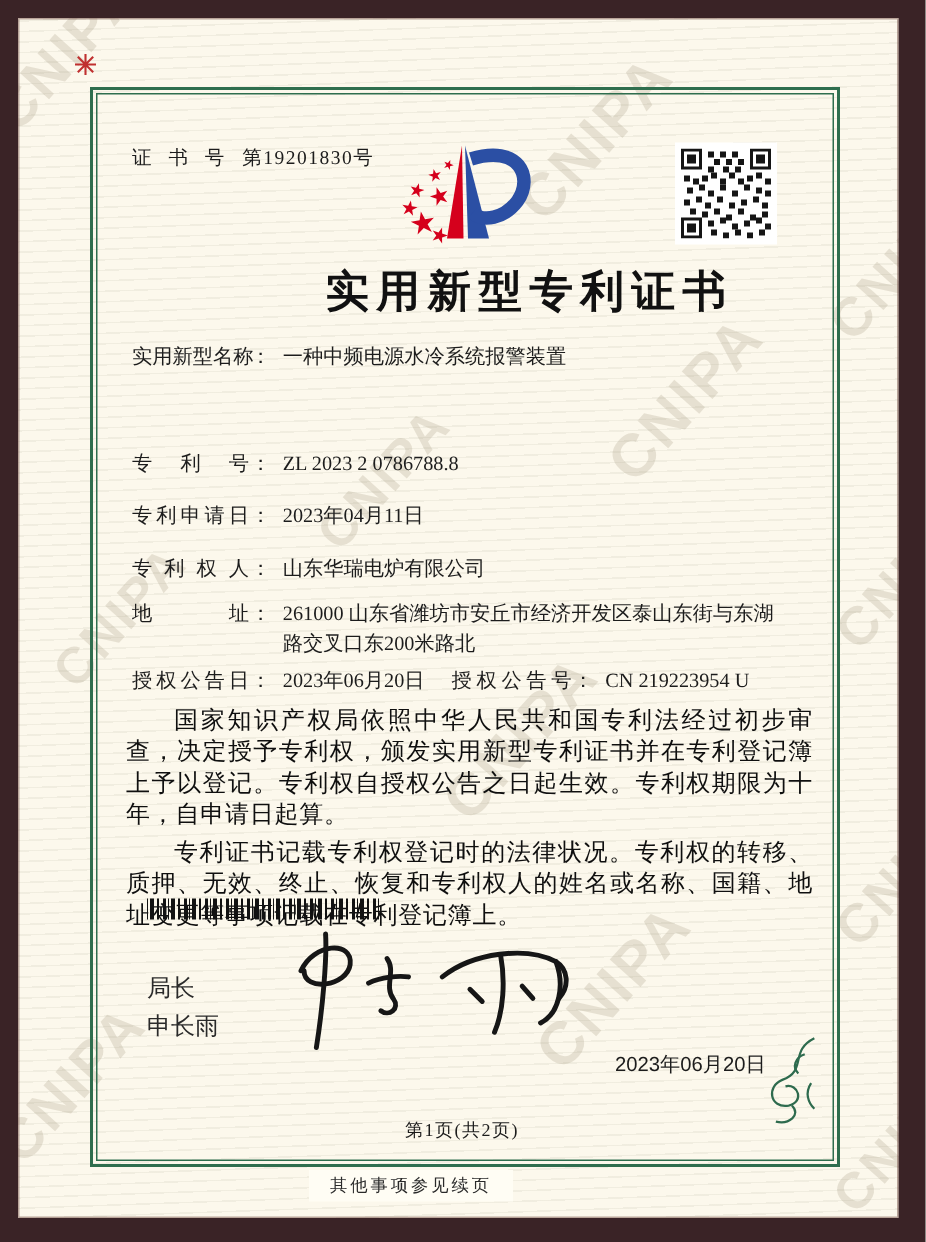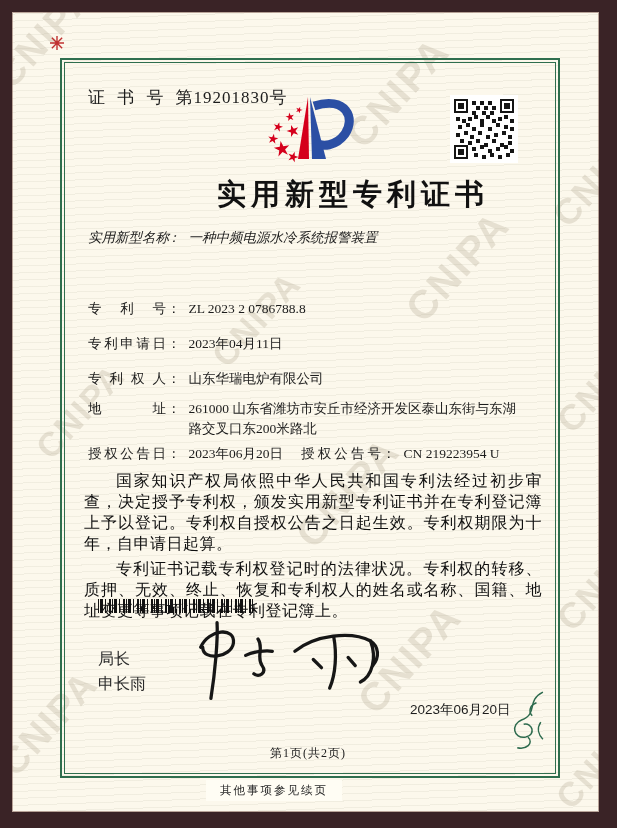--- a/index.html
+++ b/index.html
@@ -32,21 +32,21 @@
   }
   
   .wm{
     position:absolute;z-index:1;font-family:"Liberation Sans",sans-serif;
     font-weight:bold;color:rgba(164,152,126,0.24);letter-spacing:2px;
     transform:rotate(-48deg);white-space:nowrap;
   }
   .content{position:absolute;inset:0;z-index:3;}
   .abs{position:absolute;}
   
-  .certno{left:88px;top:86px;font-size:17px;letter-spacing:1px;}
+  .certno{left:88px;top:96px;font-size:13px;letter-spacing:1px;}
   .certno .sp{margin-right:8px;letter-spacing:4px;}
   
   .title{
     left:60px;top:175px;width:586px;text-align:center;
     font-size:29px;font-weight:700;letter-spacing:5px;color:#111;
   }
   
   .row{left:88px;font-size:13.5px;line-height:20px;white-space:nowrap;}
   .lbl{
     display:inline-block;width:78px;text-align:justify;text-align-last:justify;
@@ -203,21 +203,21 @@
             <rect x="28" y="56" width="4" height="4"></rect>
             <rect x="36" y="54" width="4" height="4"></rect>
             <rect x="44" y="56" width="4" height="4"></rect>
             <rect x="52" y="54" width="4" height="4"></rect>
         </g>
       </svg>
     </div>
 
     <div class="abs title">实用新型专利证书</div>
 
-    <div class="abs row" style="top:228px;font-style:italic;">
+    <div class="abs row" style="top:228px;">
       <span class="lbl">实用新型名称</span><span class="colon">：</span><span class="val">一种中频电源水冷系统报警装置</span>
     </div>
     <div class="abs row" style="top:299px;">
       <span class="lbl">专利号</span><span class="colon">：</span><span class="val">ZL 2023 2 0786788.8</span>
     </div>
     <div class="abs row" style="top:334px;">
       <span class="lbl">专利申请日</span><span class="colon">：</span><span class="val">2023年04月11日</span>
     </div>
     <div class="abs row" style="top:369px;">
       <span class="lbl">专利权人</span><span class="colon">：</span><span class="val">山东华瑞电炉有限公司</span>

